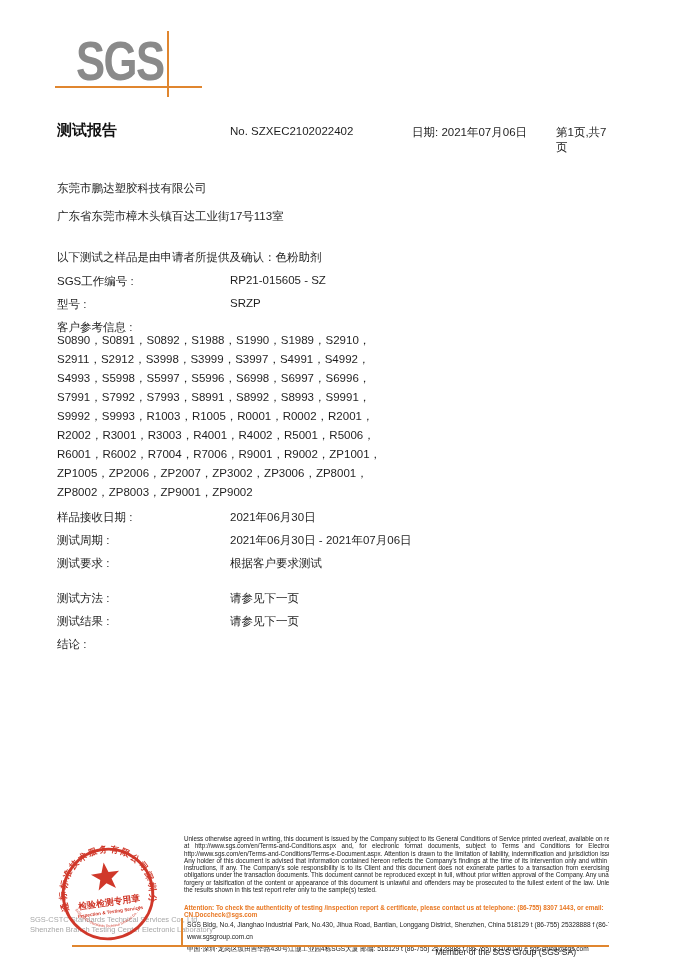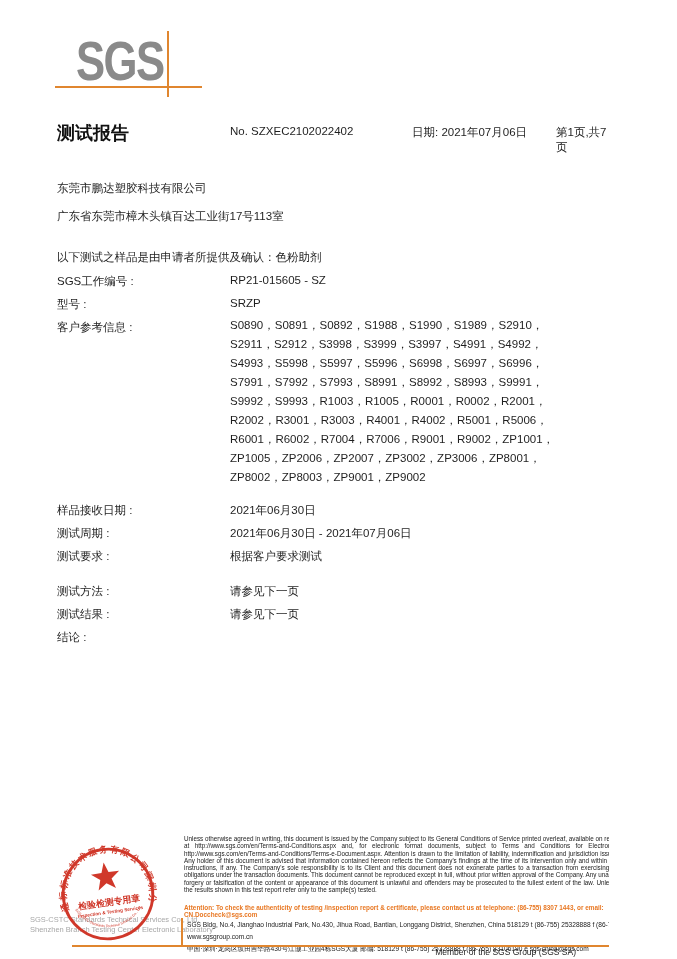--- a/index.html
+++ b/index.html
@@ -10,32 +10,32 @@
   }
   
   .logo-text{
     position:absolute; left:76px; top:33px; font-size:56px; font-weight:bold;
     color:#8a8a8a; line-height:1; letter-spacing:-2px;
     transform:scale(0.78,1); transform-origin:left top;
   }
   .logo-hline{ position:absolute; left:55px; top:86px; width:147px; height:2px; background:#e0862f; }
   .logo-vline{ position:absolute; left:167px; top:31px; width:2px; height:66px; background:#e0862f; }
   
-  .rtitle{ position:absolute; left:57px; top:121px; font-size:18px; font-weight:bold; color:#111; }
+  .rtitle{ position:absolute; left:57px; top:121px; font-size:15px; font-weight:bold; color:#111; }
   .rno{ position:absolute; left:230px; top:125px; font-size:11.5px;text-align:right; }
   .rdate{ position:absolute; left:412px; top:125px; font-size:11.5px; }
   .rpage{ position:absolute; left:556px; top:125px; font-size:11.5px; }
   
   .applicant{ position:absolute; left:57px; top:174px; font-size:11.5px; line-height:28px; }
   .statement{ position:absolute; left:57px; top:250px; font-size:11.5px;text-align:center; }
   
   .fields{ position:absolute; left:57px; top:274px; right:18px; font-size:11.5px; }
   .frow{ display:flex; margin-bottom:8px; }
   .frow.tight{ margin-bottom:20px; }
-  .frow.after-codes{ margin-bottom:16px; }
+  .frow.after-codes{ margin-bottom:8px;flex-direction:column; }
   .flabel{ width:173px; flex:none; }
   .fvalue{ flex:1; }
   .codes{ white-space:pre-line; line-height:19px; margin-top:-4px; }
   .conclusion-text{ line-height:17px; max-width:434px; }
   
   .legal{
     position:absolute; left:184px; top:835px; width:480px;
     font-size:6.3px; line-height:7.3px; text-align:justify; color:#1a1a1a;
   }
   .attention{

